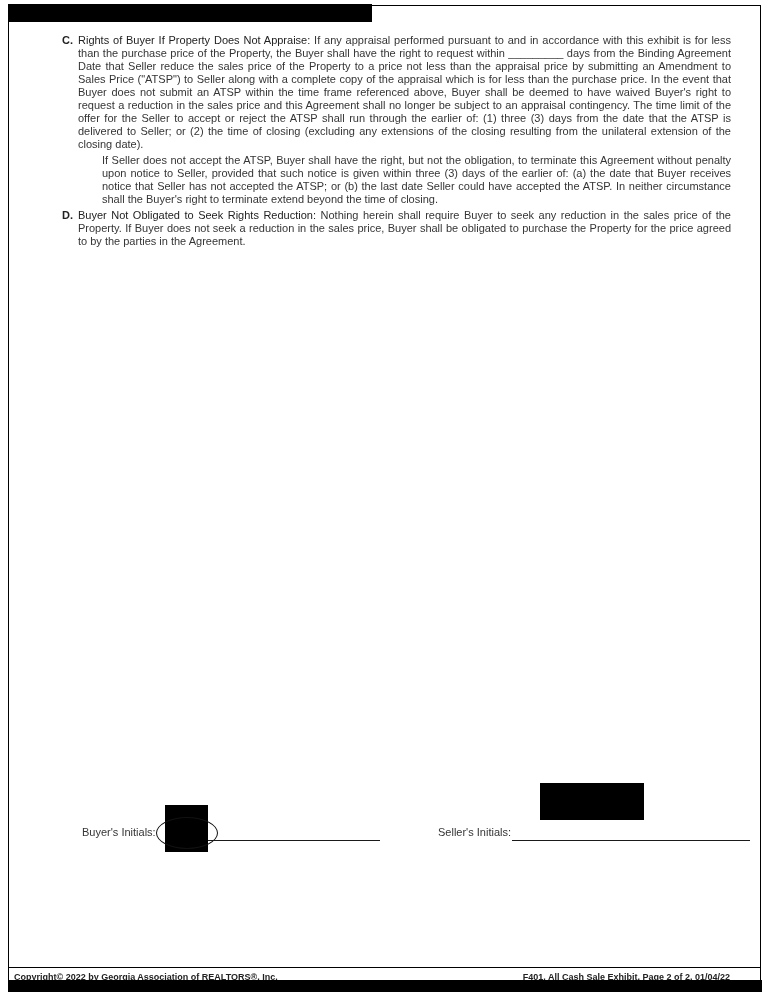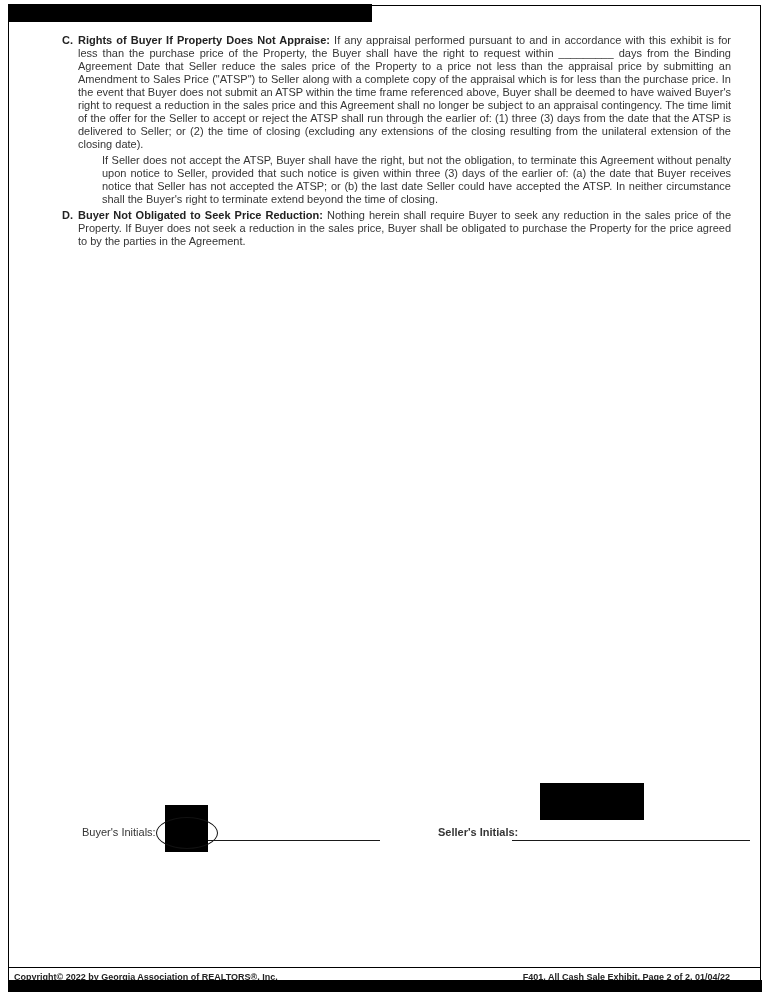--- a/index.html
+++ b/index.html
@@ -23,30 +23,30 @@
   .redaction-top { left: 8px; top: 4px; width: 364px; height: 18px; }
   .content {
     position: absolute;
     left: 62px; top: 34px; width: 669px;
     font-size: 11px; line-height: 13px;
     text-align: justify;
   }
   .clause { display: flex; }
   .clause-label { flex: 0 0 16px; font-weight: bold; color: #222; }
   .clause-body { flex: 1; }
-  .bold { font-weight: bold; color: #222; }
+  .bold { font-weight: normal; color: #222; }
   .para2 { margin-left: 24px; margin-top: 3px; }
   .clause + .clause { margin-top: 3px; }
 
   .initials-area { position: absolute; left: 0; top: 0; width: 772px; height: 1000px; pointer-events: none; margin-left: 20px; }
   .seller-redaction { left: 520px; top: 783px; width: 104px; height: 37px; }
   .buyer-redaction { left: 145px; top: 805px; width: 43px; height: 47px; }
   .initials-label { position: absolute; font-size: 11px; color: #353535; }
   .buyer-label { left: 62px; top: 826px; }
-  .seller-label { left: 418px; top: 826px; font-weight: bold; }
+  .seller-label { left: 418px; top: 826px; }
   .sig-line { position: absolute; border-bottom: 1px solid #1a1a1a; height: 0; }
   .buyer-line { left: 188px; top: 840px; width: 172px; }
   .seller-line { left: 492px; top: 840px; width: 238px; }
   .initials-ellipse {
     position: absolute;
     left: 136px; top: 817px; width: 62px; height: 32px;
     border: 1.5px solid #111;
     border-radius: 50%;
     box-sizing: border-box;
   }
@@ -79,21 +79,21 @@
       <div class="clause-label">C.</div>
       <div class="clause-body">
         <span class="bold">Rights of Buyer If Property Does Not Appraise: </span><span>If any appraisal performed pursuant to and in accordance with this exhibit is for less than the purchase price of the Property, the Buyer shall have the right to request within _________ days from the Binding Agreement Date that Seller reduce the sales price of the Property to a price not less than the appraisal price by submitting an Amendment to Sales Price ("ATSP") to Seller along with a complete copy of the appraisal which is for less than the purchase price. In the event that Buyer does not submit an ATSP within the time frame referenced above, Buyer shall be deemed to have waived Buyer's right to request a reduction in the sales price and this Agreement shall no longer be subject to an appraisal contingency. The time limit of the offer for the Seller to accept or reject the ATSP shall run through the earlier of: (1) three (3) days from the date that the ATSP is delivered to Seller; or (2) the time of closing (excluding any extensions of the closing resulting from the unilateral extension of the closing date).</span>
         <div class="para2">If Seller does not accept the ATSP, Buyer shall have the right, but not the obligation, to terminate this Agreement without penalty upon notice to Seller, provided that such notice is given within three (3) days of the earlier of: (a) the date that Buyer receives notice that Seller has not accepted the ATSP; or (b) the last date Seller could have accepted the ATSP. In neither circumstance shall the Buyer's right to terminate extend beyond the time of closing.</div>
       </div>
     </div>
 
     <div class="clause">
       <div class="clause-label">D.</div>
       <div class="clause-body">
-        <span class="bold">Buyer Not Obligated to Seek Price Reduction: </span><span>Nothing herein shall require Buyer to seek any reduction in the sales price of the Property. If Buyer does not seek a reduction in the sales price, Buyer shall be obligated to purchase the Property for the price agreed to by the parties in the Agreement.</span>
+        <span class="bold">Buyer Not Obligated to Seek Rights Reduction: </span><span>Nothing herein shall require Buyer to seek any reduction in the sales price of the Property. If Buyer does not seek a reduction in the sales price, Buyer shall be obligated to purchase the Property for the price agreed to by the parties in the Agreement.</span>
       </div>
     </div>
 
   </div>
 
   <div class="initials-area">
     <div class="redaction seller-redaction"></div>
 
     <div class="initials-label buyer-label">Buyer's Initials:</div>
     <div class="redaction buyer-redaction"></div>

